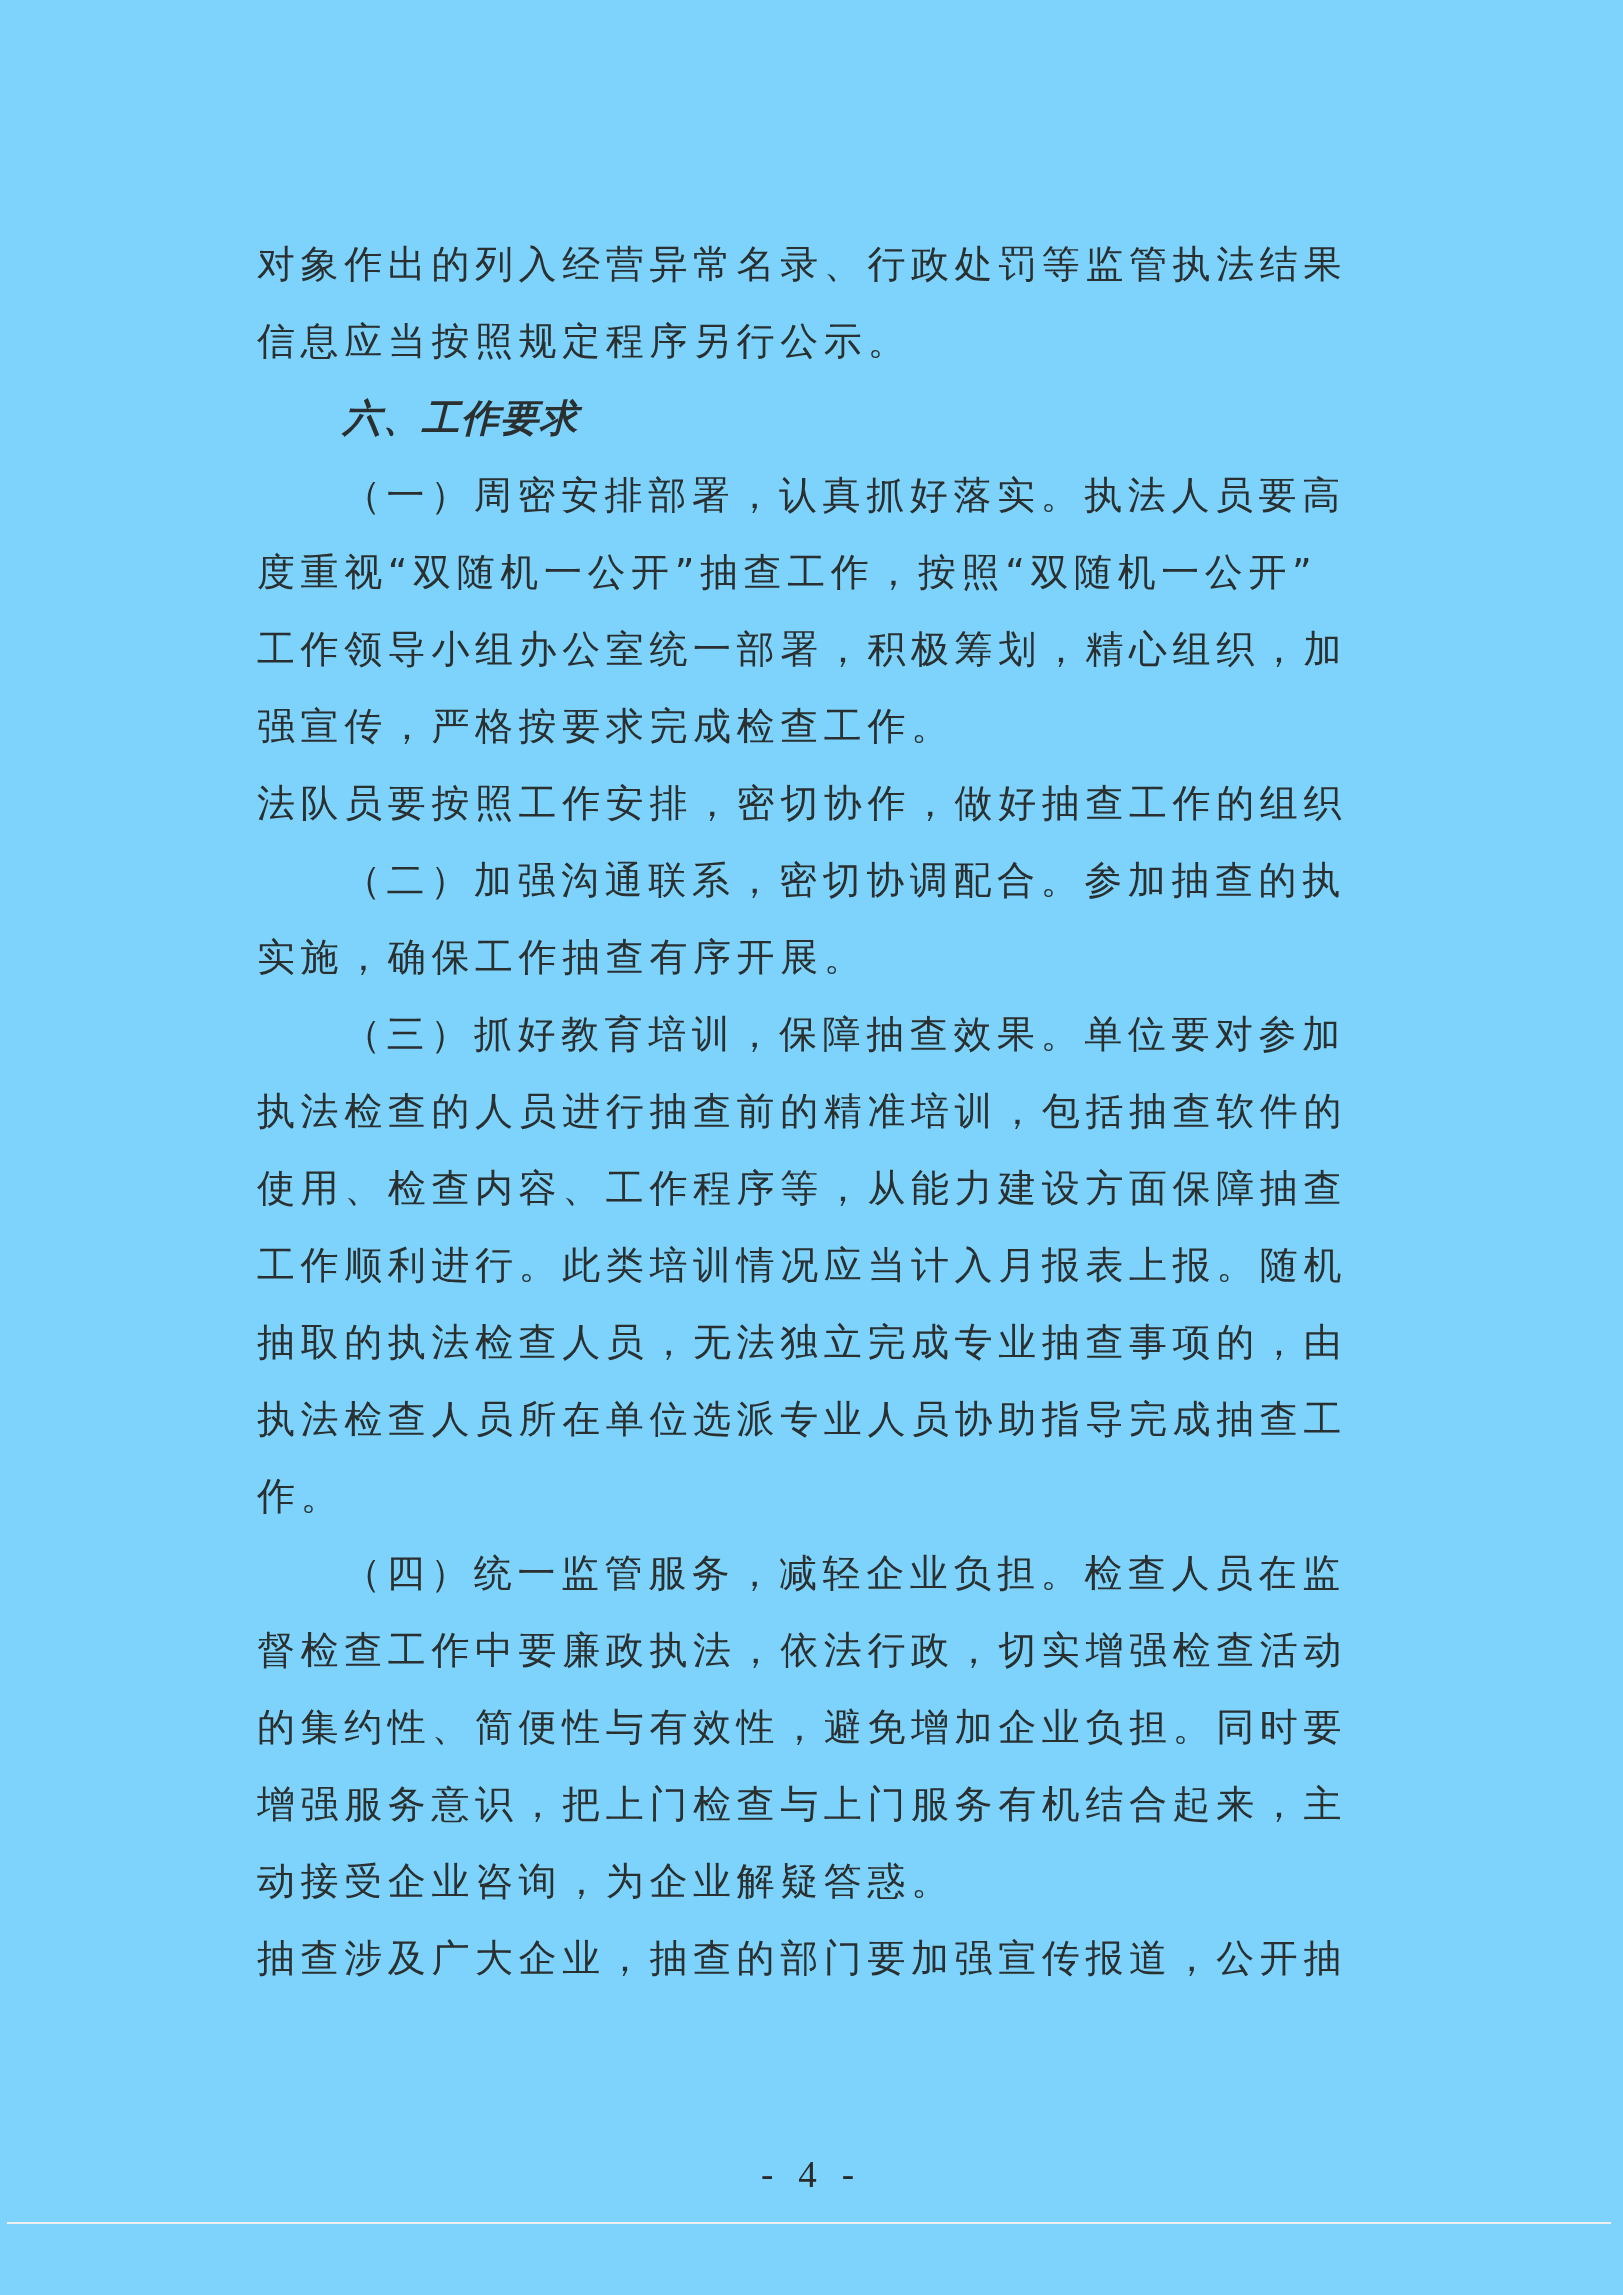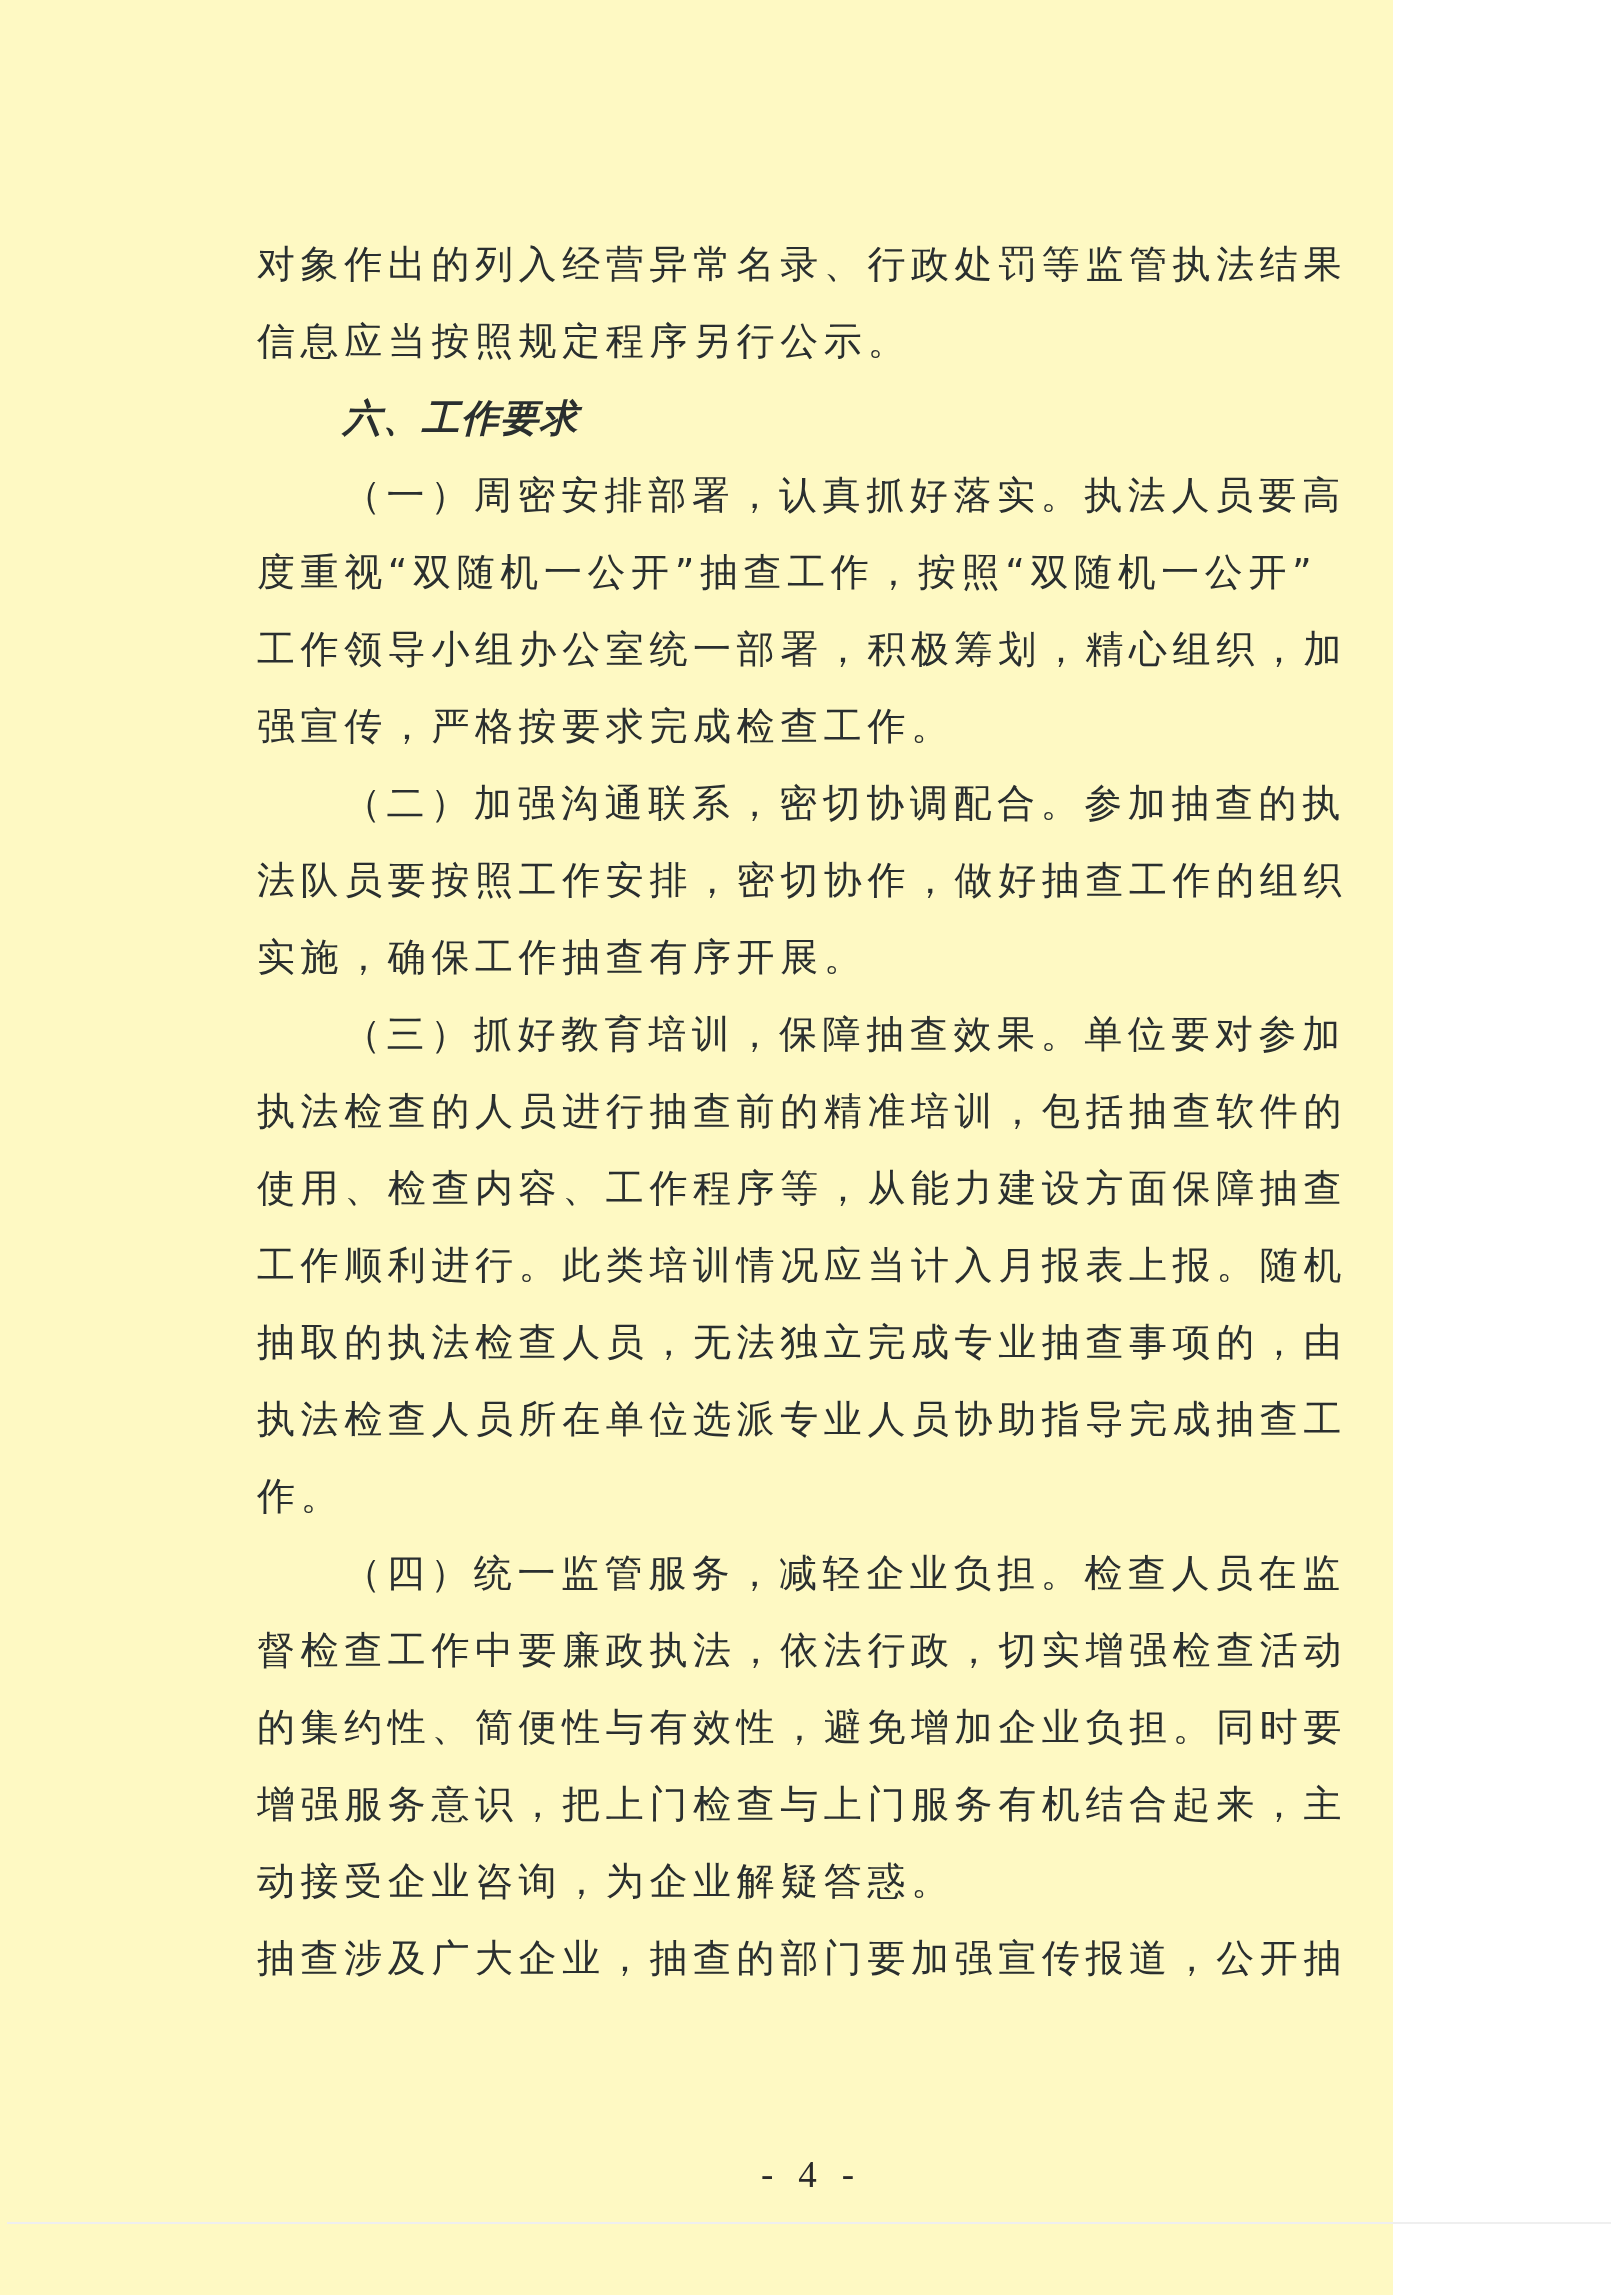--- a/index.html
+++ b/index.html
@@ -1,18 +1,18 @@
 <!DOCTYPE html>
 <html style="font-size:10.5px"><head>
 <meta charset="utf-8">
 <style>
   html, body { margin: 0; padding: 0; background: #ffffff; }
   body { width: 1623px; height: 2295px; position: relative; overflow: hidden; }
   .page {
-    position: absolute; left: 0; top: 0; width: 1393px; height: 2295px; background: #fef9c3;
+    position: absolute; left: 0; top: 0; width: 1623px; height: 2295px; background: #7dd3fc;
   }
   .text-block {
     position: absolute; left: 257px; top: 226px; width: 1142px;
     font-family: "DejaVu Sans", "Liberation Sans", sans-serif;
     color: #2a2f2f;
     font-size: 38px;
     line-height: 77px;
     letter-spacing: 5.6px;
   }
   .line { white-space: nowrap; height: 77px; display: block; }
@@ -32,22 +32,22 @@
 
 <div class="page">
   <div class="text-block">
     <span class="line">对象作出的列入经营异常名录、行政处罚等监管执法结果</span>
     <span class="line">信息应当按照规定程序另行公示。</span>
     <span class="line heading">六、工作要求</span>
     <span class="line indent">（一）周密安排部署，认真抓好落实。执法人员要高</span>
     <span class="line">度重视“双随机一公开”抽查工作，按照“双随机一公开”</span>
     <span class="line">工作领导小组办公室统一部署，积极筹划，精心组织，加</span>
     <span class="line">强宣传，严格按要求完成检查工作。</span>
+    <span class="line">法队员要按照工作安排，密切协作，做好抽查工作的组织</span>
     <span class="line indent">（二）加强沟通联系，密切协调配合。参加抽查的执</span>
-    <span class="line">法队员要按照工作安排，密切协作，做好抽查工作的组织</span>
     <span class="line">实施，确保工作抽查有序开展。</span>
     <span class="line indent">（三）抓好教育培训，保障抽查效果。单位要对参加</span>
     <span class="line">执法检查的人员进行抽查前的精准培训，包括抽查软件的</span>
     <span class="line">使用、检查内容、工作程序等，从能力建设方面保障抽查</span>
     <span class="line">工作顺利进行。此类培训情况应当计入月报表上报。随机</span>
     <span class="line">抽取的执法检查人员，无法独立完成专业抽查事项的，由</span>
     <span class="line">执法检查人员所在单位选派专业人员协助指导完成抽查工</span>
     <span class="line">作。</span>
     <span class="line indent">（四）统一监管服务，减轻企业负担。检查人员在监</span>
     <span class="line">督检查工作中要廉政执法，依法行政，切实增强检查活动</span>

